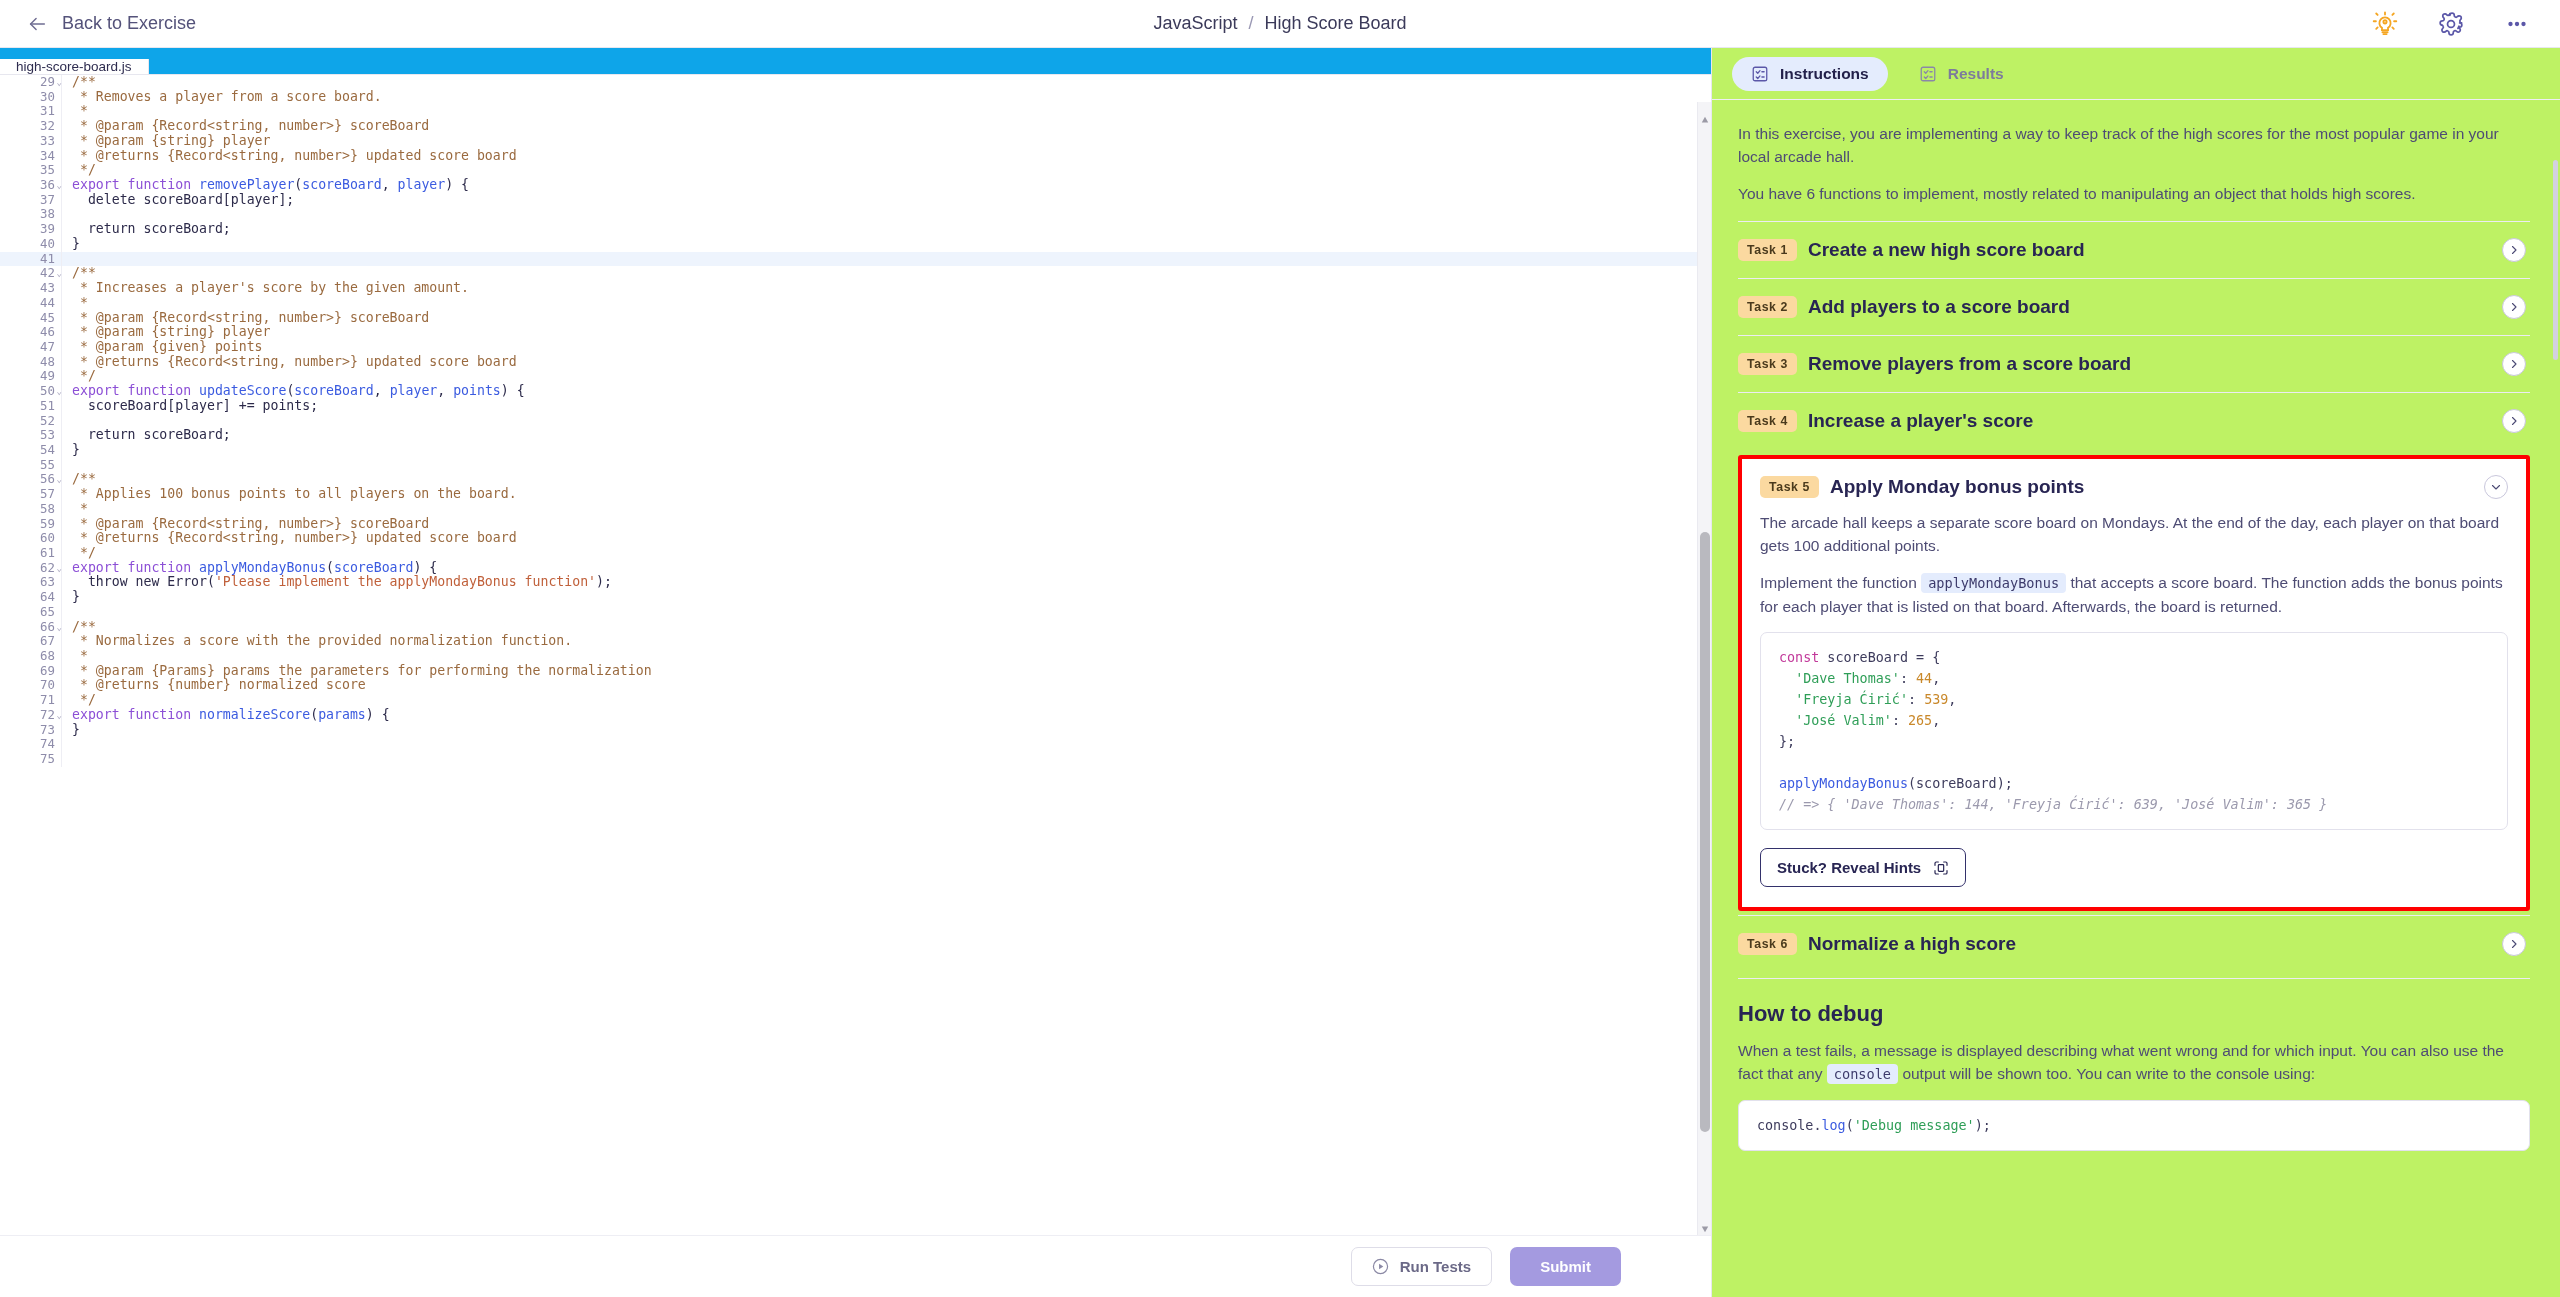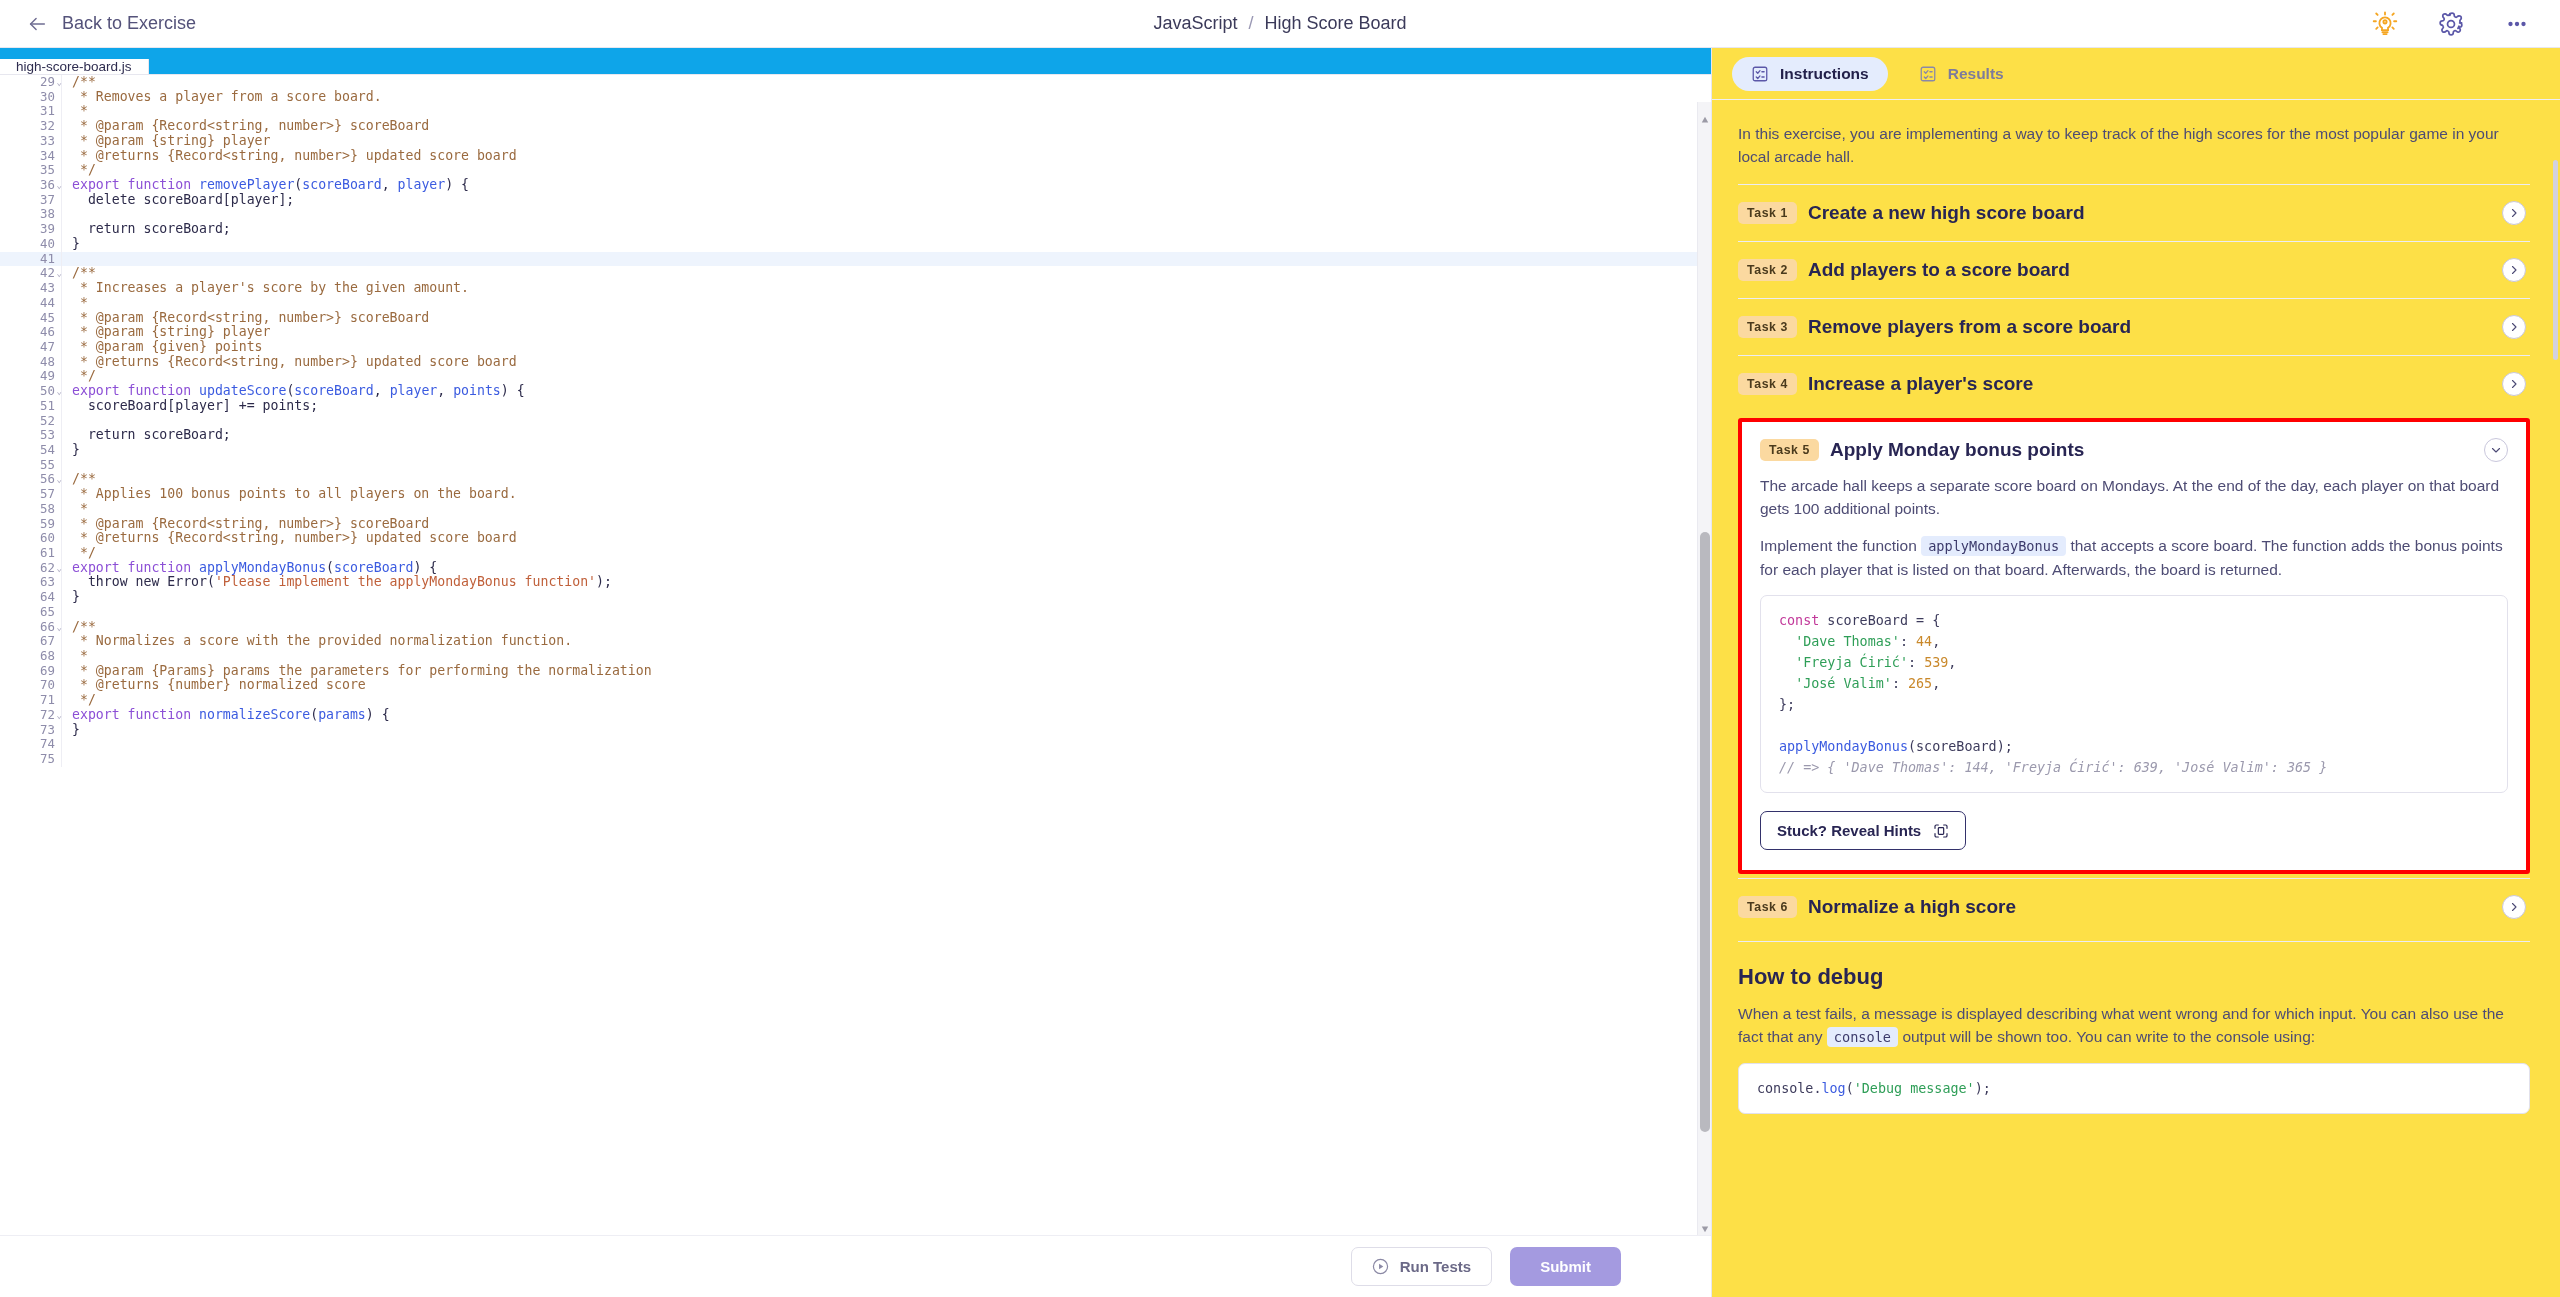--- a/index.html
+++ b/index.html
@@ -144,21 +144,21 @@
   .btn-submit {
     background: #a49ae0; border: none; border-radius: 7px;
     padding: 11px 30px; color: #ffffff; font-size: 15px;
     font-weight: 700; cursor: pointer;
   }
   .play-icon { width: 17px; height: 17px; display: block; }
 
   
   .inst-pane {
     flex: 1 1 auto; display: flex; flex-direction: column;
-    background: #fde047; position: relative; min-width: 0;
+    background: #bef264; position: relative; min-width: 0;
   }
   .inst-tabs {
     flex: 0 0 52px; display: flex; align-items: center;
     gap: 12px; padding-left: 20px;
     border-bottom: 1px solid #eeeef4;
   }
   .inst-tab {
     display: flex; align-items: center; gap: 11px;
     padding: 8px 19px; border-radius: 22px;
     font-size: 15.5px; font-weight: 700; color: #7d7b9c;
@@ -480,20 +480,21 @@
             </svg>
           </span>
           <span>Results</span>
         </div>
       </div>
 
       <div class="inst-scrollwrap">
         <div class="inst-content">
 
           <div class="para">In this exercise, you are implementing a way to keep track of the high scores for the most popular game in your local arcade hall.</div>
+          <div class="para">You have 6 functions to implement, mostly related to manipulating an object that holds high scores.</div>
 
           <div class="task-list">
 
             <div class="task-row first">
               <span class="task-badge">Task 1</span>
               <span class="task-title">Create a new high score board</span>
               <span class="chev-btn">
                 <svg viewBox="0 0 24 24" fill="none" stroke="#4b4974" stroke-width="2.2" stroke-linecap="round" stroke-linejoin="round">
                     <polyline points="9 5 16 12 9 19"></polyline>
                   </svg>

